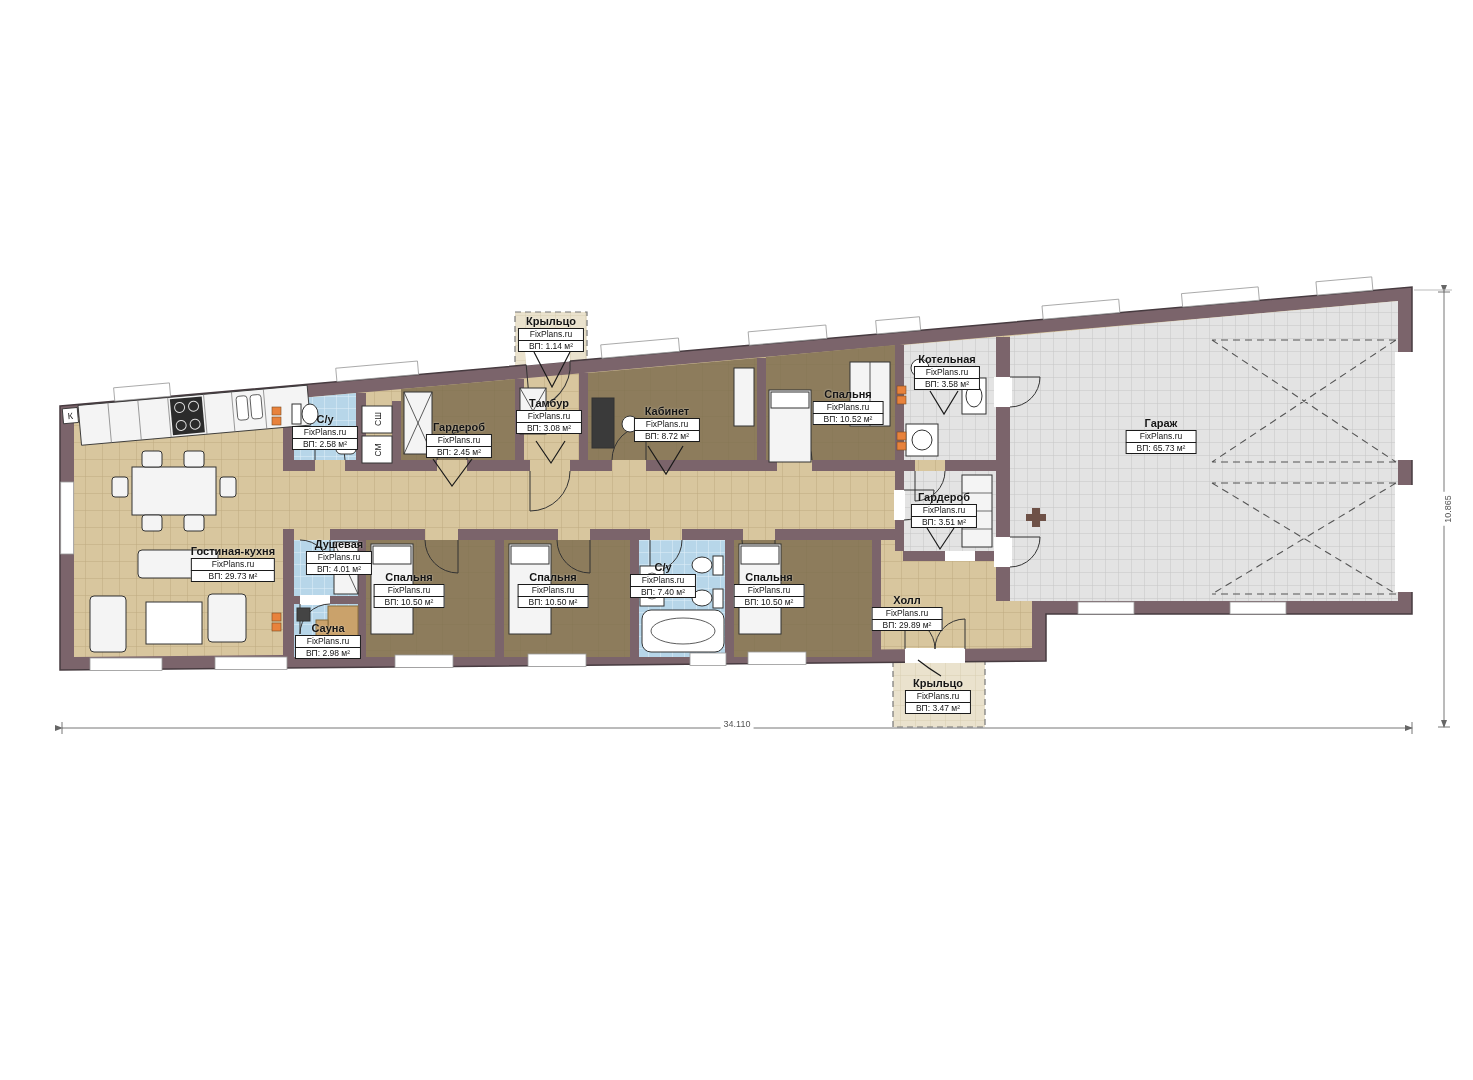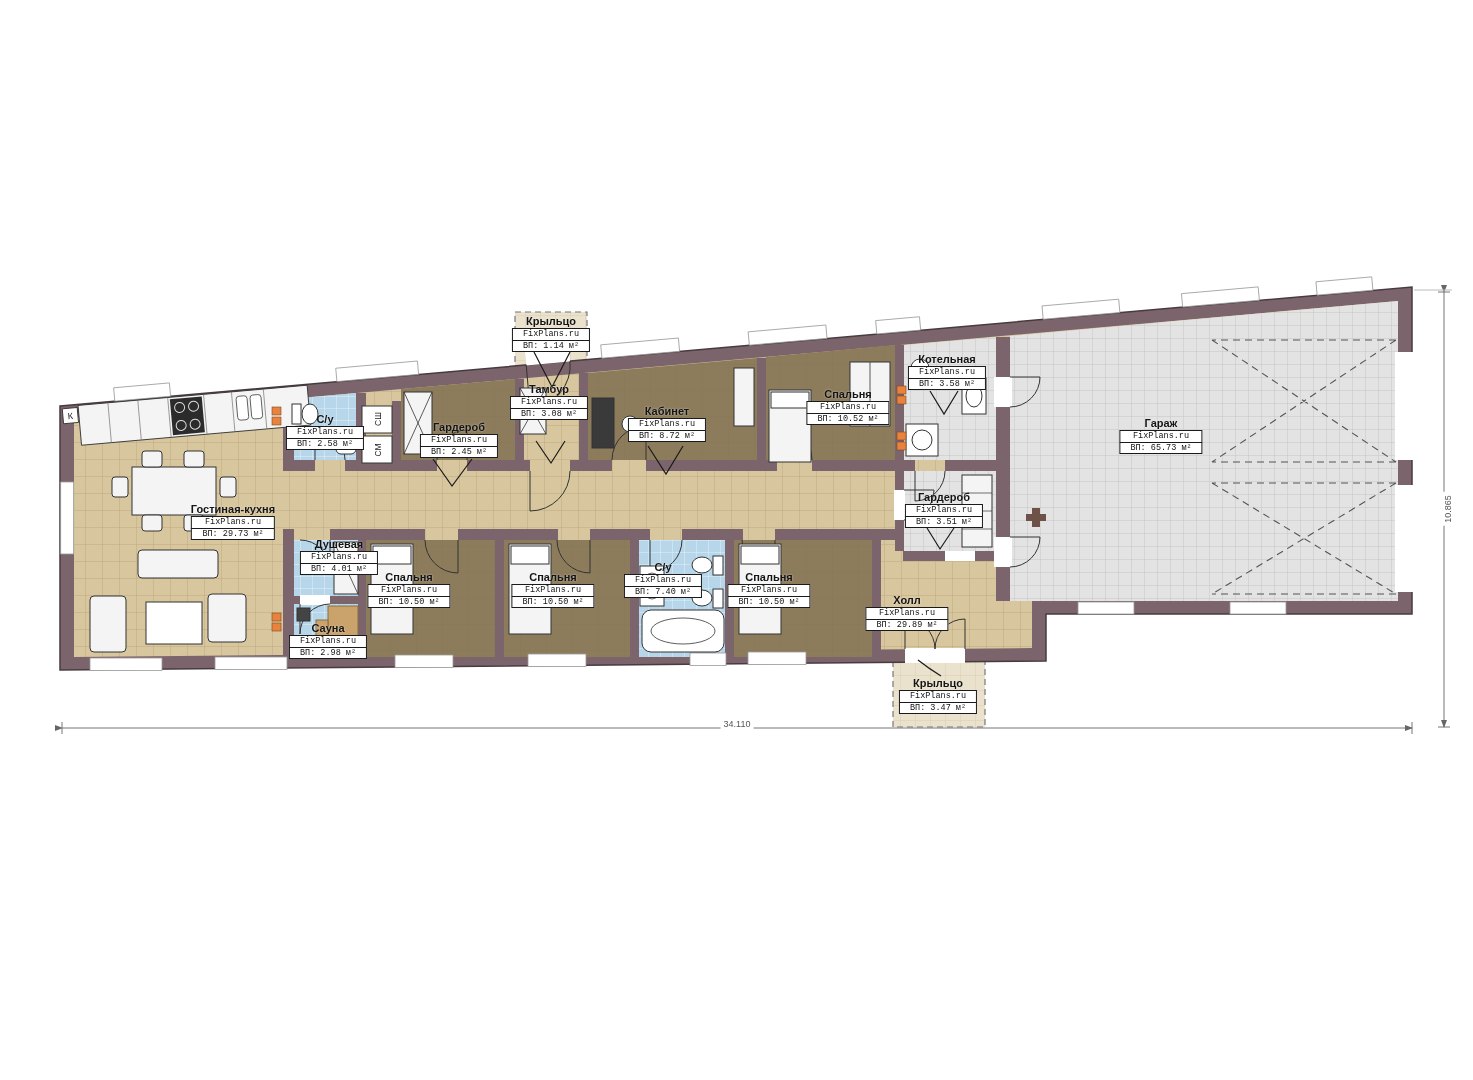--- a/index.html
+++ b/index.html
@@ -9,21 +9,21 @@
     --furn:#f4f4f4; --outline:#2e2e2e; --radiator:#e8823c; --dim:#6f6f6f; --label_border:#1a1a1a;
   }
   html,body{margin:0;padding:0;background:#ffffff;}
   .plan-container{position:relative;width:1473px;height:1080px;background:#fff;
     font-family:"Liberation Sans", sans-serif;overflow:hidden;}
   .plan-svg{position:absolute;left:0;top:0;}
   .room-label{position:absolute;transform:translate(-50%,-50%);text-align:center;z-index:6;line-height:1;}
   .room-name{font-size:11px;font-weight:bold;color:#141414;white-space:nowrap;margin-bottom:1px;
     text-shadow:0 0 2px rgba(255,255,255,.6);}
   .label-box{display:block;background:#fff;border:1px solid var(--label_border);font-size:8.5px;
-    color:#141414;padding:1px 10px;white-space:nowrap;font-family:Liberation Mono, monospace;}
+    color:#141414;padding:1px 10px;white-space:nowrap;}
   .label-box + .label-box{margin-top:-1px;}
   .dim-label{position:absolute;transform:translate(-50%,-50%);font-size:9px;color:#555;
     background:#fff;padding:0 3px;z-index:6;white-space:nowrap;}
   .dim-label.vertical{transform:translate(-50%,-50%) rotate(-90deg);}
 </style>
 </head>
 <body>
 
 <div class="plan-container">
 
@@ -307,41 +307,41 @@
     <line x1="62" y1="728" x2="1412" y2="728" marker-start="url(#arr)" marker-end="url(#arr)"></line>
     <line x1="62" y1="722" x2="62" y2="734"></line>
         <line x1="1412" y1="722" x2="1412" y2="734"></line>
     <line x1="1444" y1="292" x2="1444" y2="727" marker-start="url(#arr)" marker-end="url(#arr)"></line>
     <line x1="1438" y1="292" x2="1450" y2="292"></line>
         <line x1="1438" y1="727" x2="1450" y2="727"></line>
     <line x1="1414" y1="290" x2="1452" y2="290" stroke="#bbb"></line>
   </g>
 </svg>
 
-<div class="room-label" style="left:233px;top:522px">
+<div class="room-label" style="left:233px;top:564px">
   <div class="room-name">Гостиная-кухня</div>
   <span class="label-box">FixPlans.ru</span>
   <span class="label-box">ВП: 29.73 м²</span>
 </div>
 <div class="room-label" style="left:325px;top:432px">
   <div class="room-name">С/у</div>
   <span class="label-box">FixPlans.ru</span>
   <span class="label-box">ВП: 2.58 м²</span>
 </div>
 <div class="room-label" style="left:459px;top:440px">
   <div class="room-name">Гардероб</div>
   <span class="label-box">FixPlans.ru</span>
   <span class="label-box">ВП: 2.45 м²</span>
 </div>
 <div class="room-label" style="left:551px;top:334px">
   <div class="room-name">Крыльцо</div>
   <span class="label-box">FixPlans.ru</span>
   <span class="label-box">ВП: 1.14 м²</span>
 </div>
-<div class="room-label" style="left:549px;top:402px">
+<div class="room-label" style="left:549px;top:416px">
   <div class="room-name">Тамбур</div>
   <span class="label-box">FixPlans.ru</span>
   <span class="label-box">ВП: 3.08 м²</span>
 </div>
 <div class="room-label" style="left:667px;top:424px">
   <div class="room-name">Кабинет</div>
   <span class="label-box">FixPlans.ru</span>
   <span class="label-box">ВП: 8.72 м²</span>
 </div>
 <div class="room-label" style="left:848px;top:407px">

